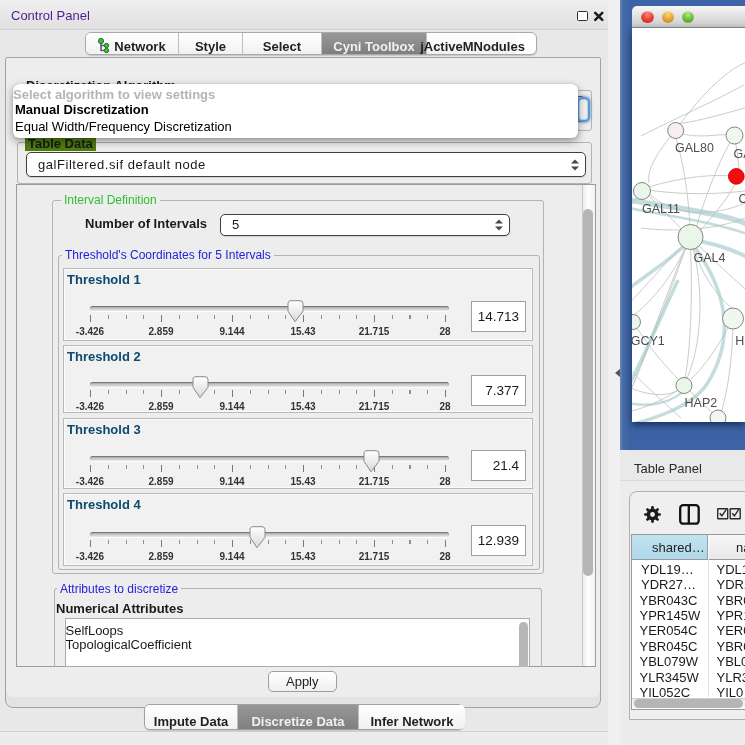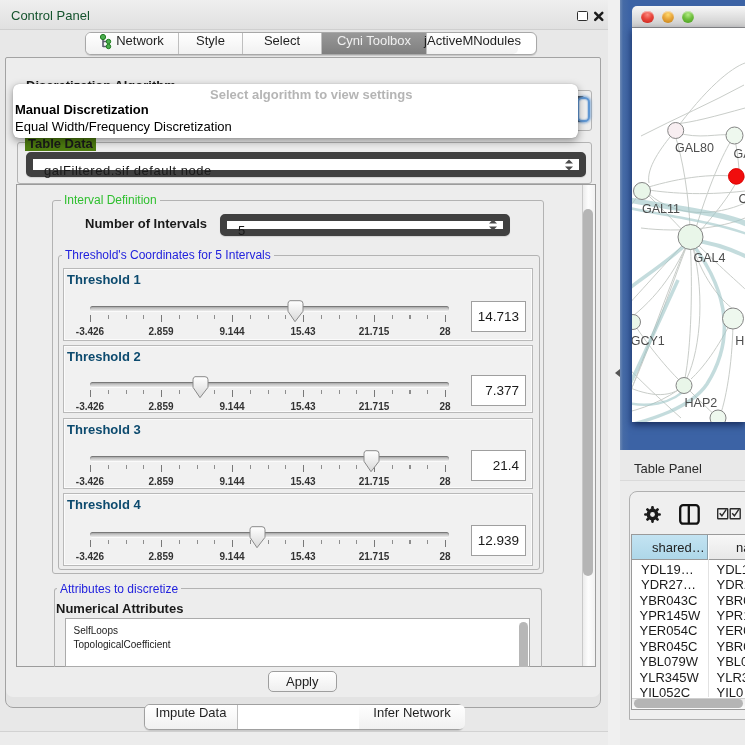--- a/index.html
+++ b/index.html
@@ -1,40 +1,40 @@
 <!DOCTYPE html>
 <html><head><meta charset="utf-8"><style>
 *{margin:0;padding:0;box-sizing:border-box}
 html,body{width:745px;height:745px;overflow:hidden}
 body{font-family:"Liberation Sans",sans-serif;background:#e9e9e9;position:relative;color:#1a1a1a}
 .abs{position:absolute}
 .b{font-weight:bold}
 .fs{position:absolute;border:1px solid #b3b3b3;border-radius:3px}
 .leg{position:absolute;background:#ededed;padding:0 3px;font-size:12px;line-height:12px}
-.combo{position:absolute;background:#fff;border:7px solid #404040;border-radius:5px;font-size:13px;box-shadow:0 1px 1px rgba(0,0,0,.12)}
+.combo{position:absolute;background:#fff;border:1px solid #404040;border-radius:5px;font-size:13px;box-shadow:0 1px 1px rgba(0,0,0,.12)}
 .cararea{position:absolute;right:6px;top:50%;transform:translateY(-50%);width:8px;height:11px}
 .up{position:absolute;left:0;top:0;width:0;height:0;border-left:4px solid transparent;border-right:4px solid transparent;border-bottom:4.5px solid #4a4a4a}
 .dn{position:absolute;left:0;bottom:0;width:0;height:0;border-left:4px solid transparent;border-right:4px solid transparent;border-top:4.5px solid #4a4a4a}
-.seg{position:absolute;top:0;height:100%;background:linear-gradient(#fff,#f1f1f1);border-right:1px solid #bfbfbf;font-size:13px;font-weight:normal;color:#1f1f1f;text-align:center;display:flex;align-items:flex-start;justify-content:center}
+.seg{position:absolute;top:0;height:100%;background:linear-gradient(#fff,#f1f1f1);border-right:1px solid #bfbfbf;font-size:13px;font-weight:bold;color:#1f1f1f;text-align:center;display:flex;align-items:flex-end;justify-content:center}
 .seg.sel{background:linear-gradient(#989898,#7f7f7f);color:#f0f0f0}
 .thp{position:absolute;left:62.5px;width:470px;background:#f1f1f1;border:1px solid #b9b9b9;box-shadow:inset 0 0 0 1px #fbfbfb}
 .track{position:absolute;left:90px;width:359px;height:5px;border-radius:3px;background:linear-gradient(#9f9f9f,#ececec);box-shadow:inset 0 1px 1px rgba(0,0,0,.3),0 1px 0 rgba(255,255,255,.7)}
 .tmin{position:absolute;left:90px;width:357px;height:4px;background:repeating-linear-gradient(90deg,#8e8e8e 0,#8e8e8e 1px,transparent 1px,transparent 17.75px)}
 .tmaj{position:absolute;left:90px;width:357px;height:7px;background:repeating-linear-gradient(90deg,#787878 0,#787878 1px,transparent 1px,transparent 71px)}
 .tlab{position:absolute;transform:translateX(-50%);font-size:10px;font-weight:bold;color:#333;white-space:nowrap}
 .vbox{position:absolute;left:470.5px;width:55.5px;height:31.5px;background:#fff;border:1px solid #9f9f9f;font-size:13.5px;text-align:right;line-height:30px;padding-right:6px}
 .thl{position:absolute;left:67px;font-size:13px;font-weight:bold;color:#0c4a6e}
-.lrow{font-size:10px;line-height:14.5px;padding-left:8px;color:#1b1b1b;white-space:nowrap}
+.lrow{font-size:13px;line-height:14.5px;padding-left:0;color:#1b1b1b;white-space:nowrap}
 .trow{position:absolute;font-size:13px;color:#1b1b1b;white-space:nowrap}
 </style></head>
 <body>
 
 <div class="abs" style="left:0;top:0;width:608px;height:745px;background:#e8e8e8"></div>
 <div class="abs" style="left:0;top:0;width:608px;height:30px;background:linear-gradient(#efefef,#e0e0e0);border-bottom:1px solid #cfcfcf"></div>
-<div class="abs" style="left:11px;top:8px;font-size:13px;color:#14532d">Control Panel</div>
+<div class="abs" style="left:11px;top:8px;font-size:13px;color:#4c1d95">Control Panel</div>
 
 <div class="abs" style="left:576.5px;top:11px;width:11px;height:9.5px;border:1.6px solid #2e2e2e;border-radius:1.5px;background:#fff"></div>
 <svg class="abs" style="left:593px;top:10px" width="12" height="13" viewBox="0 0 12 13">
     <path d="M2.2 2.8 L9.3 9.9 M9.3 2.8 L2.2 9.9" stroke="#1c1c1c" stroke-width="2.5" stroke-linecap="round"></path>
   </svg>
 
 <div class="abs" style="left:5px;top:57px;width:596px;height:651px;background:#ededed;border:1px solid #a3a3a3;border-radius:2px 2px 8px 8px;box-shadow:inset 0 -10px 0 #e3e3e3"></div>
 <div class="abs" style="left:0;top:731px;width:608px;height:14px;background:#ececec;border-top:1px solid #d2d2d2"></div>
 
 <div class="abs" style="left:85px;top:32px;width:452px;height:23px;border-radius:6px;border:1px solid #a8a8a8;background:#fff;box-shadow:0 1px 1px rgba(0,0,0,.15)">
@@ -160,25 +160,26 @@
 </div>
 <div class="abs" style="left:518.5px;top:621.5px;width:9px;height:45px;background:#b7b7b7;border-radius:4.5px 4.5px 0 0"></div>
 
 <div class="abs" style="left:581.5px;top:185px;width:13px;height:481px;background:linear-gradient(90deg,#ececec,#fdfdfd 45%,#f2f2f2);border-left:1px solid #c9c9c9"></div>
 <div class="abs" style="left:583px;top:209px;width:10px;height:367px;background:#b5b5b5;border-radius:5px"></div>
 
 <div class="abs" style="left:268px;top:670.5px;width:68.5px;height:21px;background:linear-gradient(#fff,#efefef);border:1px solid #9e9e9e;border-radius:5px;font-size:13px;text-align:center;line-height:19px;color:#222">Apply</div>
 
 <div class="abs" style="left:144px;top:704px;width:320px;height:26px;border-radius:6px;border:1px solid #a0a0a0;background:#fff;box-shadow:0 1px 1px rgba(0,0,0,.15)">
   <div class="seg" style="left:0;width:93px;border-radius:5px 0 0 5px">Impute Data</div>
+  <div class="seg sel" style="left:93px;width:121px">Discretize Data</div>
   <div class="seg" style="left:214px;width:106px;border-right:none;border-radius:0 5px 5px 0">Infer Network</div>
 </div>
 
 <div class="abs" style="left:13px;top:83.5px;width:564.5px;height:54px;background:#fff;border-radius:6px;box-shadow:0 3px 8px rgba(0,0,0,.4),0 0 1px rgba(0,0,0,.3)">
-  <div class="abs b" style="left:16px;top:3px;width:100%;text-align:center;font-size:13px;color:#b5b5b5">Select algorithm to view settings</div>
+  <div class="abs b" style="left:0;top:3px;width:100%;font-size:13px;color:#b5b5b5">Select algorithm to view settings</div>
   <div class="abs b" style="left:2px;top:18.5px;font-size:13px;color:#000">Manual Discretization</div>
   <div class="abs" style="left:2px;top:35px;font-size:13px;color:#000">Equal Width/Frequency Discretization</div>
 </div>
 
 <div class="abs" style="left:608px;top:0;width:12px;height:745px;background:#f0f0f0"></div>
 <svg class="abs" style="left:614px;top:369px" width="7" height="8" viewBox="0 0 7 8">
     <path d="M6 0 L1 4 L6 8 Z" fill="#555"></path>
   </svg>
 
 <div class="abs" style="left:620px;top:0;width:125px;height:449.5px;background:linear-gradient(90deg,#6d89b4 0,#466ba6 3px,#3c63a5 10px)"></div>

